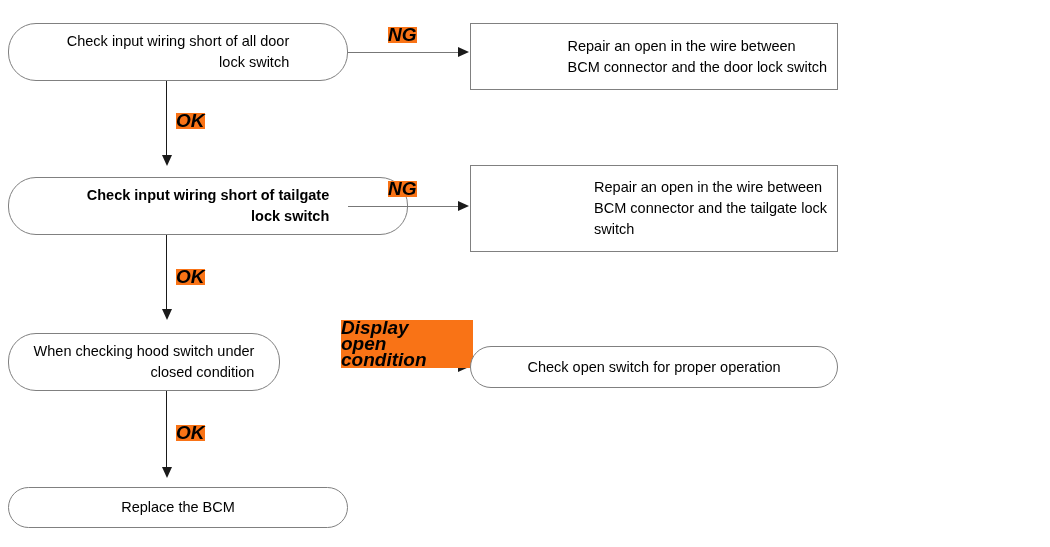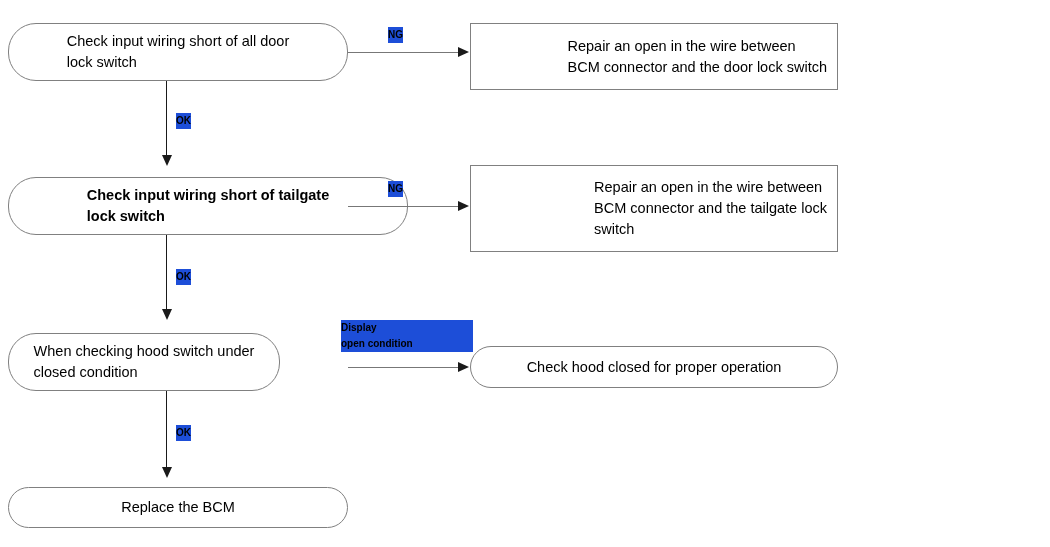--- a/index.html
+++ b/index.html
@@ -27,21 +27,21 @@
     border: 1px solid #808080;
     background: #ffffff;
     display: flex;
     align-items: center;
     color: #000000;
     font-size: 14.5px;
     line-height: 21px;
   }
   .node.center {
     justify-content: center;
-    text-align: left;
+    text-align: right;
     border-radius: 28px;
   }
   .node.left {
     justify-content: flex-end;
     text-align: left;
   }
   .node .txt {
     display: block;
     padding: 0 14px;
     white-space: pre-line;
@@ -73,26 +73,27 @@
     position: absolute;
     width: 0;
     height: 0;
     border-top: 5px solid transparent;
     border-bottom: 5px solid transparent;
     border-left: 11px solid #1a1a1a;
   }
 
   .edge-label {
     position: absolute;
-    font-size: 10px;
+    font-size: 19px;
     font-weight: bold;
     color: #000000;
     line-height: 16px;
     white-space: pre-line;
-    background: #1d4ed8;
+    background: #f97316;
+    font-style: italic;
   }
   .edge-label.two-line {
     text-align: left;
   }
 </style>
 </head>
 <body>
 
 <div id="flowchart">
 
@@ -137,21 +138,21 @@
     <span class="txt">When checking hood switch under
 closed condition</span>
   </div>
 
   <div class="hline" style="left:348px; top:367px; width:111px;"></div>
   <div class="arrow-right" style="left:458px; top:362px;"></div>
   <div class="edge-label two-line" style="left:341px; top:320px; width:132px;">Display
 open condition</div>
 
   <div class="node center" style="left:470px; top:346px; width:368px; height:42px;">
-    <span class="txt">Check hood closed for proper operation</span>
+    <span class="txt">Check open switch for proper operation</span>
   </div>
 
   <div class="vline" style="left:166px; top:391px; height:80px;"></div>
   <div class="arrow-down" style="left:162px; top:467px;"></div>
   <div class="edge-label" style="left:176px; top:425px;">OK</div>
 
   <div class="node center" style="left:8px; top:487px; width:340px; height:41px;">
     <span class="txt">Replace the BCM</span>
   </div>
 

